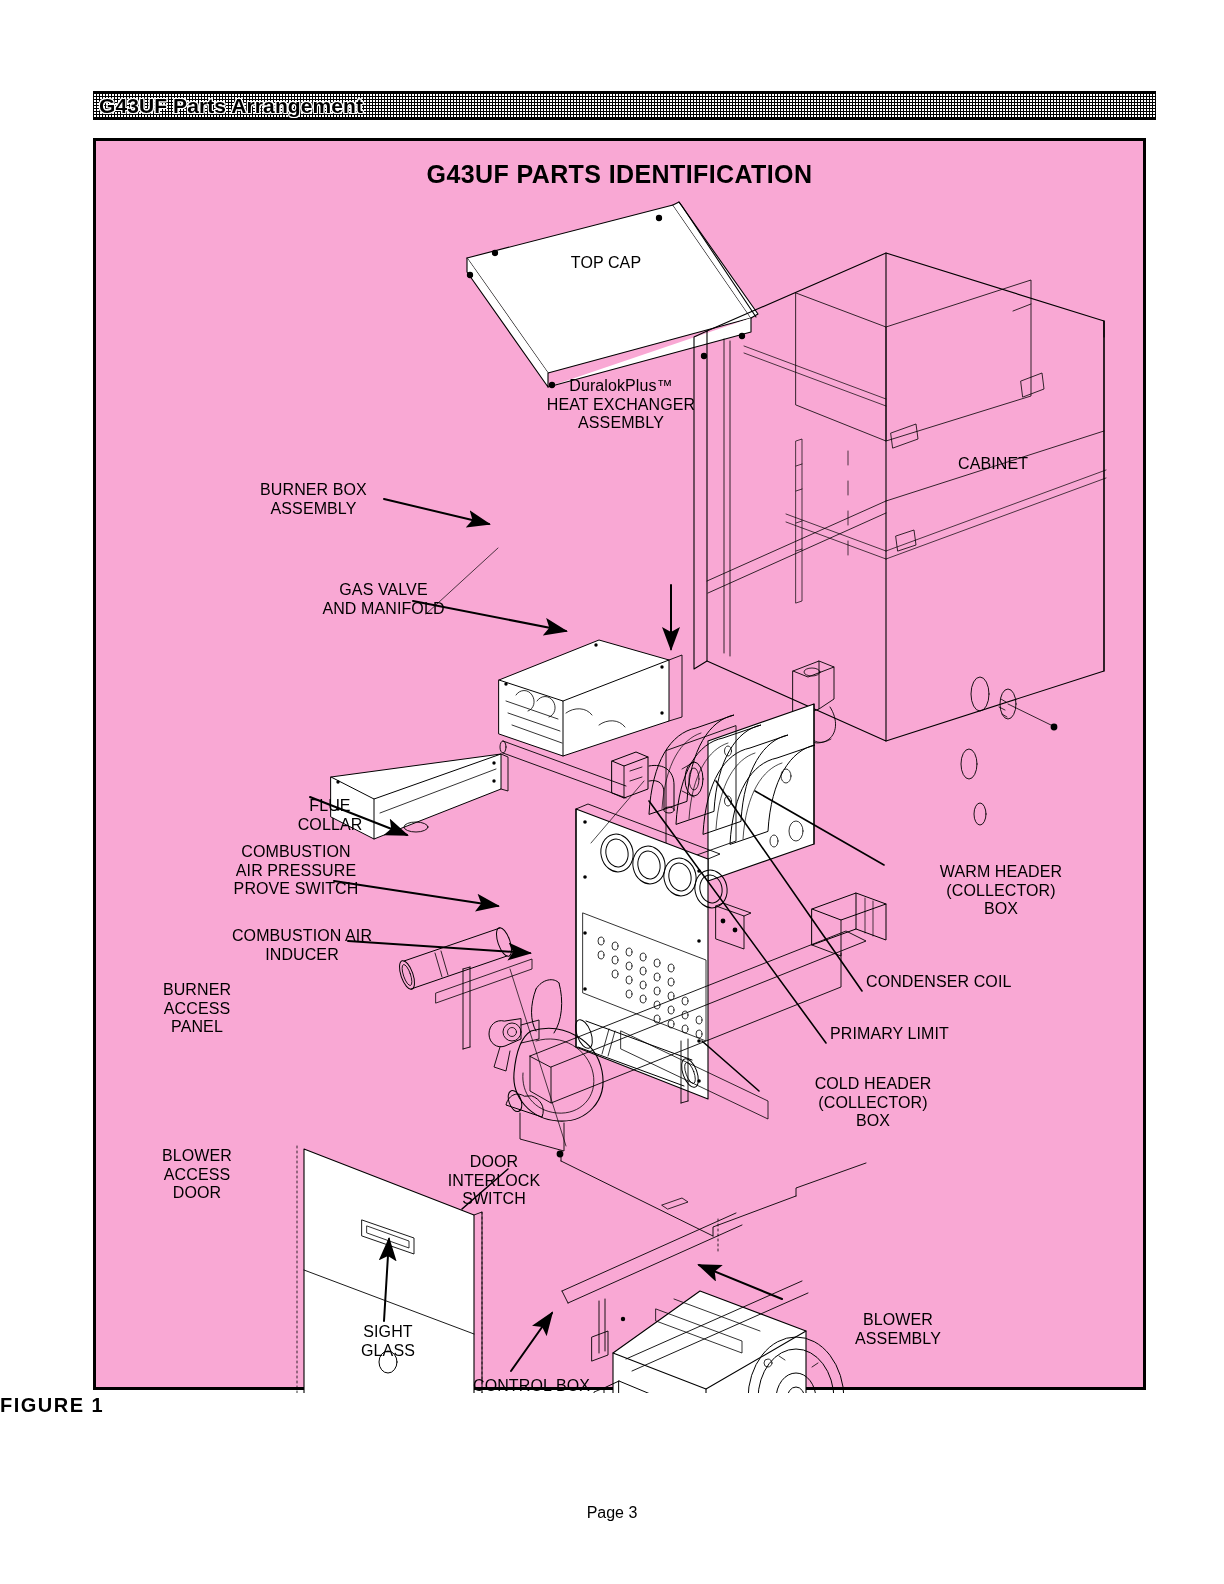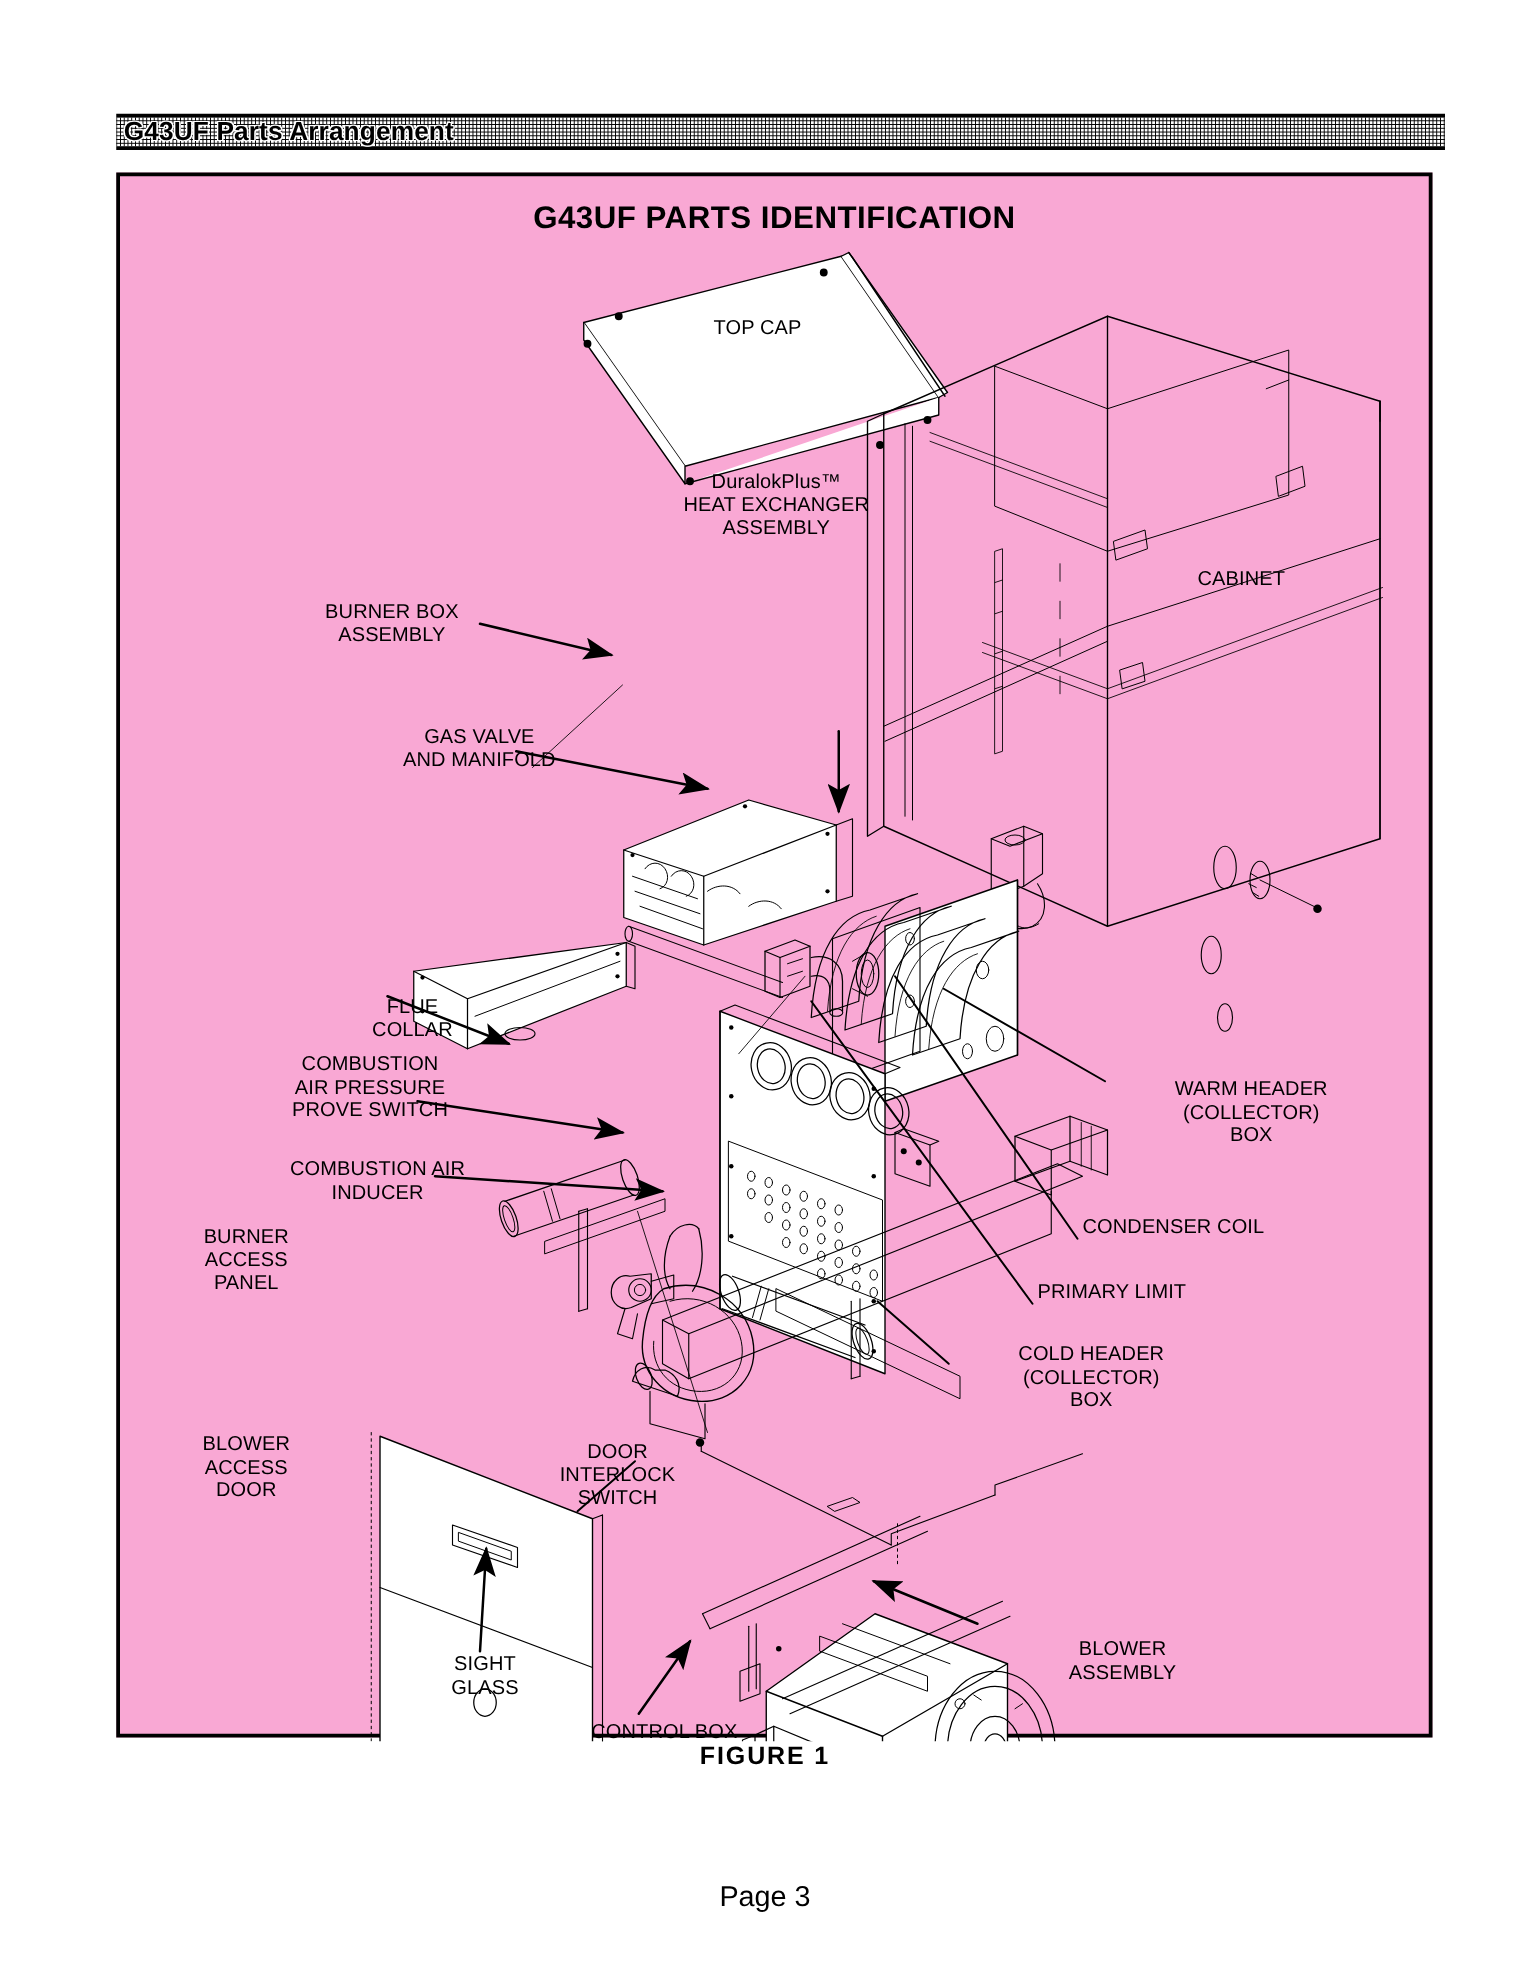--- a/index.html
+++ b/index.html
@@ -68,33 +68,33 @@
     font-size: 25px;
     font-weight: bold;
     letter-spacing: 0.4px;
   }
 
   #figure-caption {
     position: absolute;
     left: 0;
     width: 1224px;
     top: 1394px;
-    text-align: center;
+    text-align: left;
     font-size: 20px;
     font-weight: bold;
     letter-spacing: 1.5px;
   }
 
   #page-footer {
     position: absolute;
     left: 0;
     width: 1224px;
     top: 1504px;
     text-align: center;
-    font-size: 23px;
+    font-size: 16px;
   }
 
   
   .callout {
     position: absolute;
     font-size: 16px;
     line-height: 1.16;
     white-space: pre-line;
     letter-spacing: 0.1px;
   }

